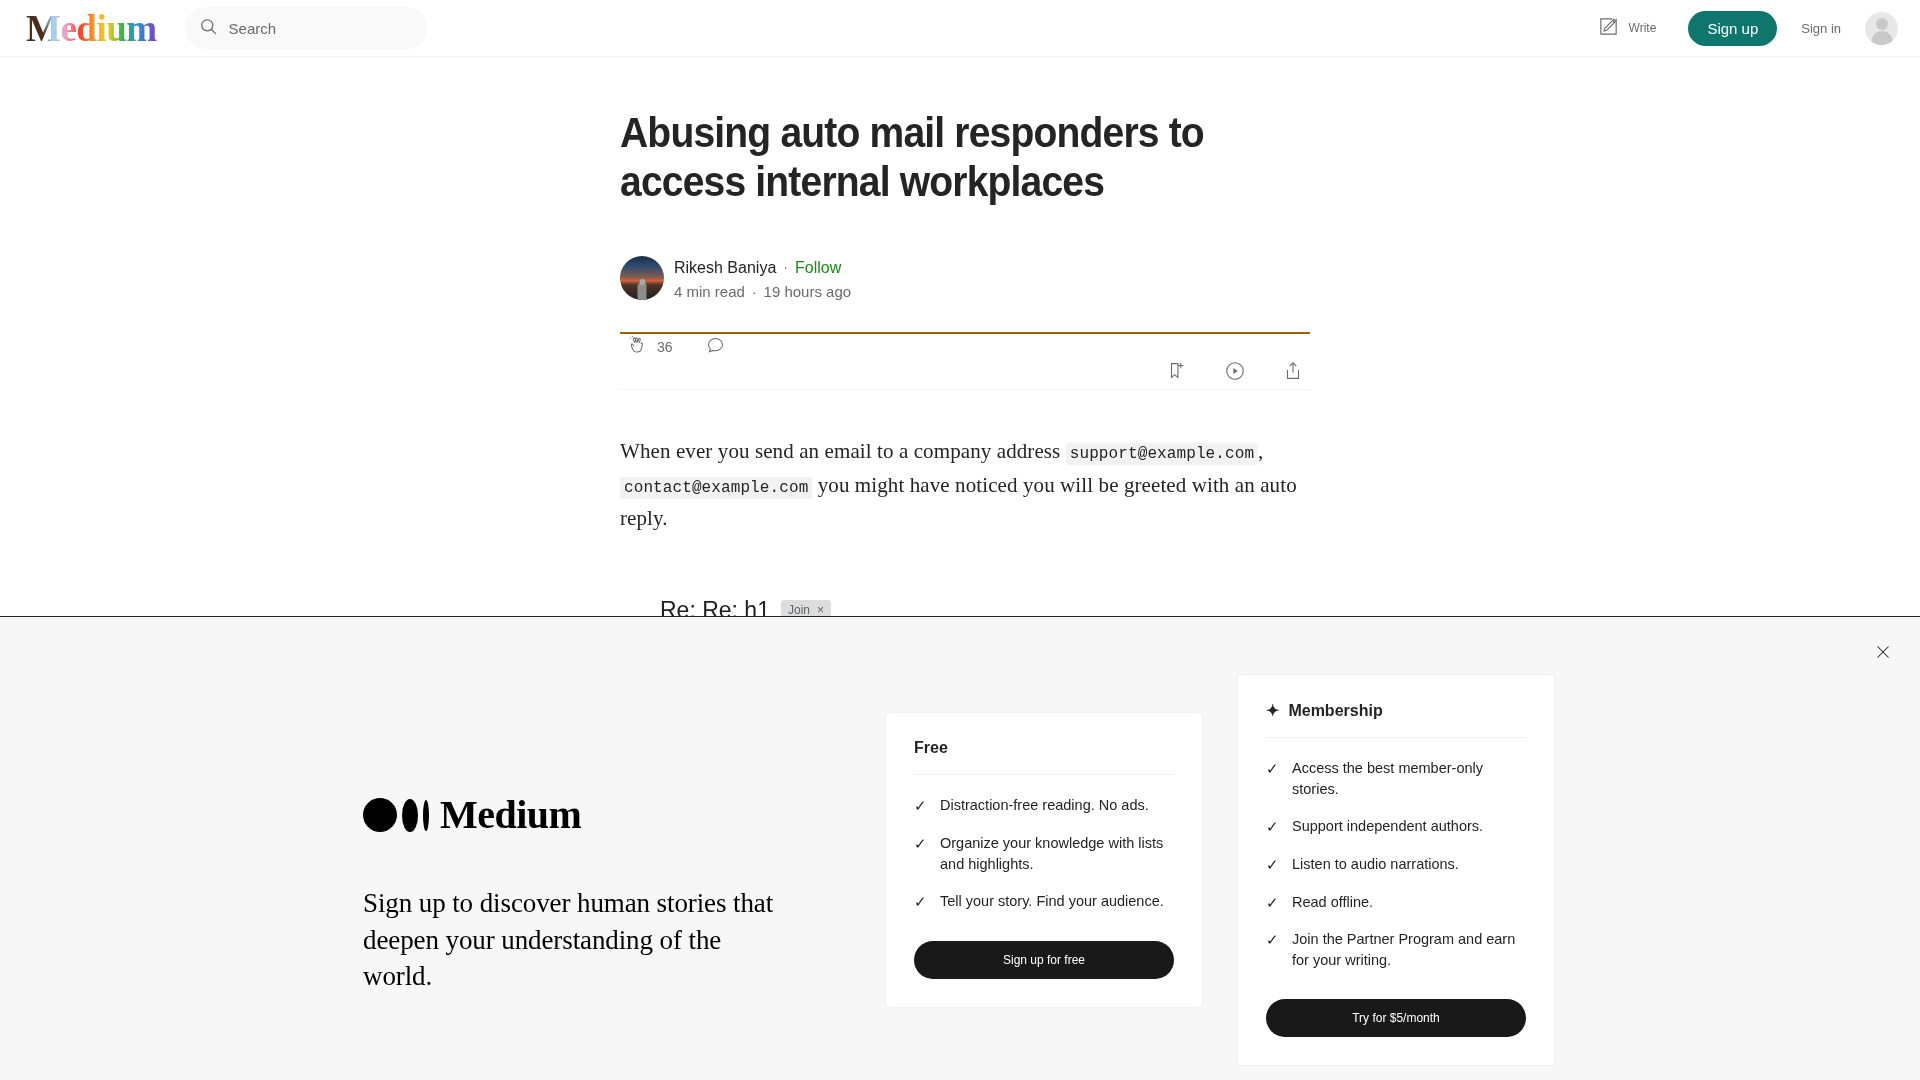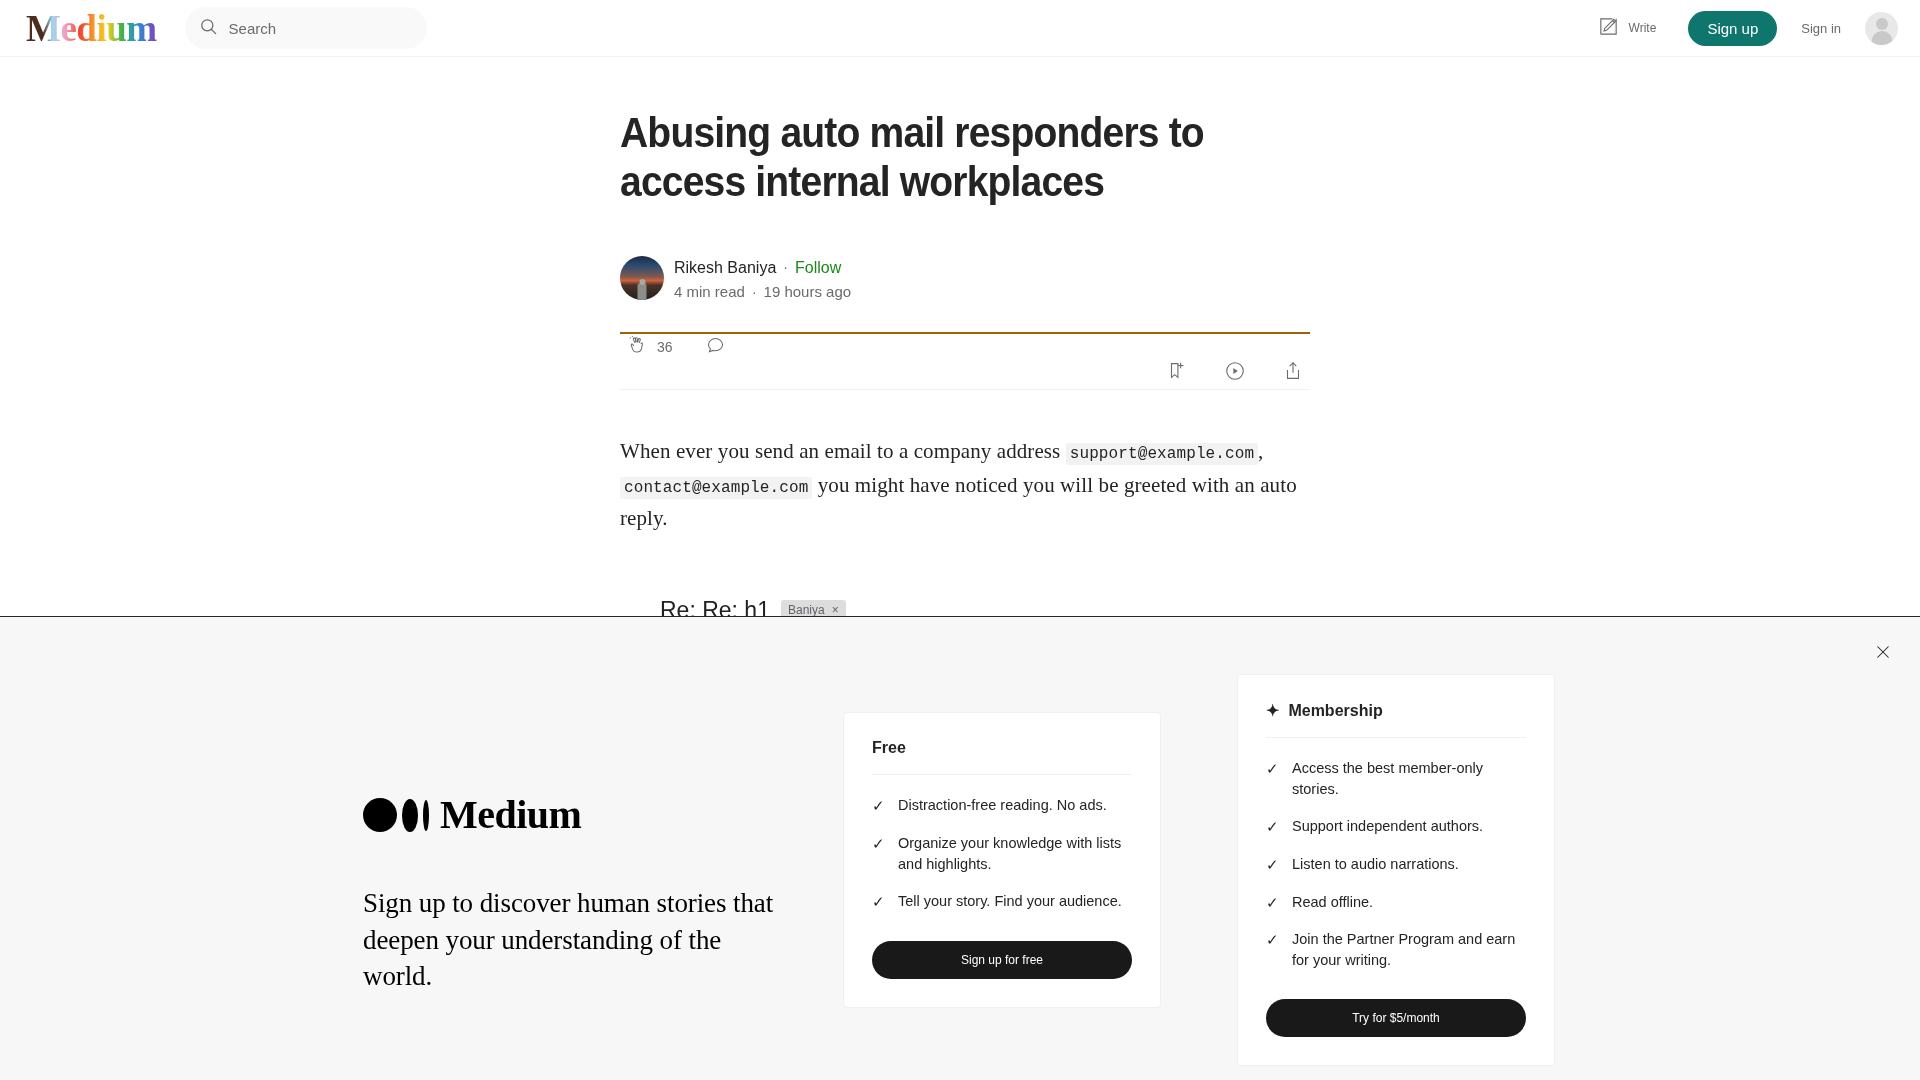--- a/index.html
+++ b/index.html
@@ -358,21 +358,21 @@
     letter-spacing: -0.1px;
   }
 
   .card {
     background: #ffffff;
     border: 1px solid #f0f0f0;
     border-radius: 4px;
     position: absolute;
   }
   .card-free {
-    left: 843px;
+    left: 885px;
     top: 95px;
     width: 318px;
     padding: 26px 28px 28px 28px;
   }
   .card-member {
     left: 1237px;
     top: 57px;
     width: 318px;
     padding: 26px 28px 28px 28px;
   }
@@ -538,21 +538,21 @@
   <p class="body-para">
     <span>When ever you send an email to a company address</span>
     <code class="inline">support@example.com</code><span>,</span>
     <code class="inline">contact@example.com</code>
     <span>you might have noticed you will be greeted with an auto reply.</span>
   </p>
 
   <div class="email-shot">
     <span class="email-subject">Re: Re: h1</span>
     <span class="inbox-chip">
-      <span>Baniya</span>
+      <span>Join</span>
       <span class="x">×</span>
     </span>
   </div>
 </main>
 
 <section class="signup-overlay">
 
   <div class="overlay-close">
     <span>
       <svg width="18" height="18" viewBox="0 0 24 24" stroke="#242424" stroke-width="1.4" stroke-linecap="round">

